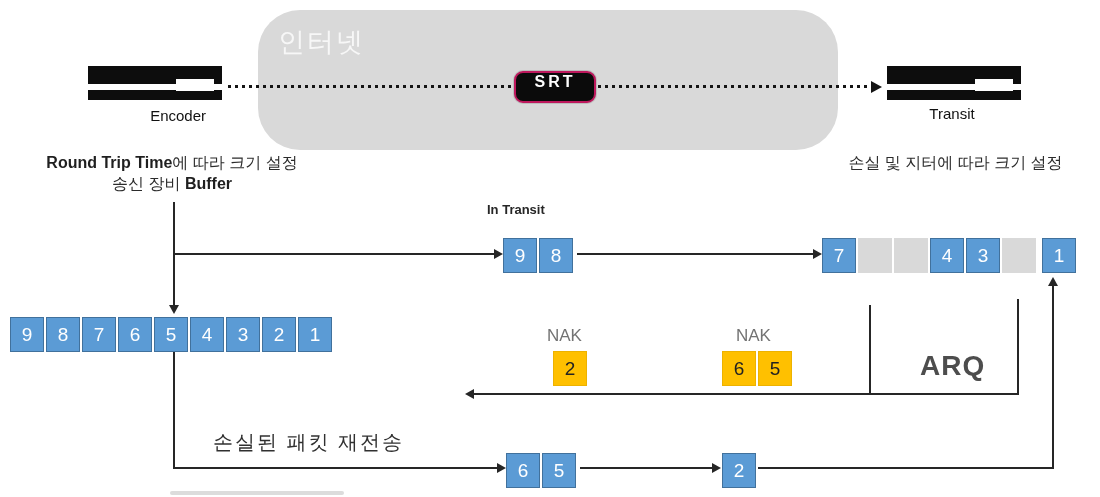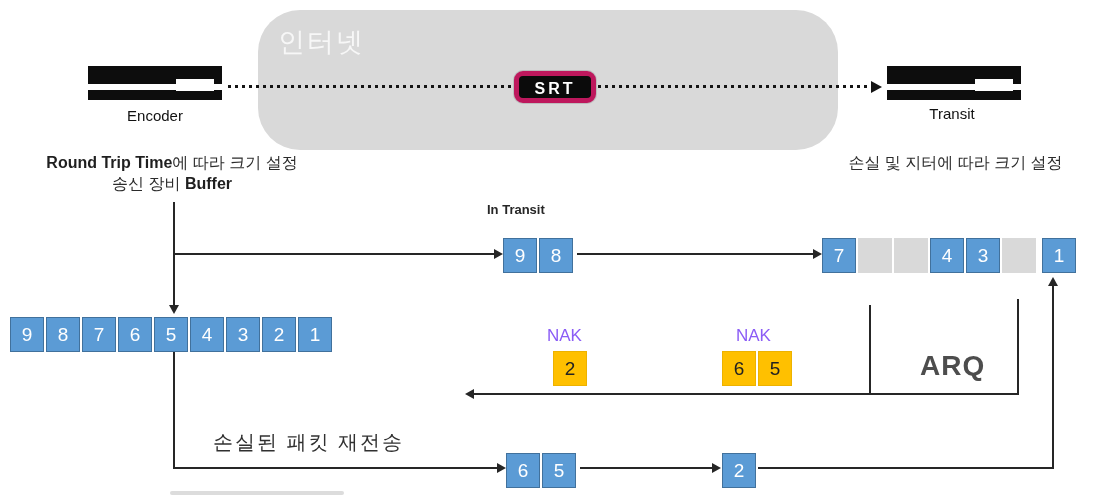--- a/index.html
+++ b/index.html
@@ -13,29 +13,29 @@
   .cloud-label{left:278px;top:24px;font-size:27px;letter-spacing:2px;color:#f7f7f7;font-weight:400;}
   
   .device{width:134px;height:35px;}
   .device .bar-top{position:absolute;left:0;top:0;width:134px;height:18px;background:#0d0d0d;}
   .device .bar-bottom{position:absolute;left:0;top:24px;width:134px;height:10px;background:#0d0d0d;}
   .device .notch{position:absolute;left:88px;top:13px;width:38px;height:12px;background:#ffffff;}
   .device-label{width:134px;text-align:center;font-size:15px;color:#111;}
   
   .dotted{height:3px;background:repeating-linear-gradient(90deg,#141414 0 3px,transparent 3px 7px);}
   
-  .srt{left:514px;top:71px;width:82px;height:32px;box-sizing:border-box;background:#0b0b0b;border:5px solid #be185d;
-       border-radius:9px;box-shadow:0 0 0 1px #bdbdbd;display:flex;align-items:flex-end;justify-content:center;}
+  .srt{left:514px;top:71px;width:82px;height:32px;box-sizing:border-box;background:#0b0b0b;border:2px solid #be185d;
+       border-radius:9px;box-shadow:0 0 0 1px #bdbdbd;display:flex;align-items:flex-start;justify-content:center;}
   .srt span{color:#fff;font-weight:800;font-size:16px;letter-spacing:3px;}
   
   .caption{text-align:center;font-size:16px;line-height:21px;color:#2b2b2b;}
   .caption b{font-weight:700;color:#1f1f1f;}
   
   .lbl-intransit{left:487px;top:202px;font-size:13px;font-weight:700;color:#262626;}
-  .lbl-nak{font-size:17px;color:#8b5cf6;}
+  .lbl-nak{font-size:17px;color:#737373;}
   .lbl-arq{left:920px;top:350px;font-size:28px;font-weight:700;color:#4d4d4d;letter-spacing:1px;}
   .lbl-retx{left:213px;top:429px;font-size:20px;color:#303030;letter-spacing:2px;}
   
   .prow{display:flex;gap:2px;z-index:2;}
   .cell{box-sizing:border-box;width:34px;height:35px;display:flex;align-items:center;justify-content:center;
         background:var(--packet-fill,#5b9bd5);border:1px solid var(--packet-border,#41719c);
         color:#fff;font-size:19px;}
   .cell.empty{background:var(--empty-slot,#d9d9d9);border-color:var(--empty-slot,#d9d9d9);}
   .receiver-row .cell:last-child{margin-left:4px;}
   .nak-row .cell{background:var(--nak-fill,#ffc000);border-color:#edb200;color:#222;}
@@ -55,21 +55,21 @@
 <div class="canvas">
 
   <div class="abs cloud"></div>
   <div class="abs cloud-label">인터넷</div>
 
   <div class="abs device" style="left:88px;top:66px;">
     <div class="bar-top"></div>
     <div class="bar-bottom"></div>
     <div class="notch"></div>
   </div>
-  <div class="abs device-label" style="left:88px;top:107px;">Encoder</div>
+  <div class="abs device-label" style="left:72px;top:107px;text-align:right;">Encoder</div>
 
   <div class="abs device" style="left:887px;top:66px;">
     <div class="bar-top"></div>
     <div class="bar-bottom"></div>
     <div class="notch"></div>
   </div>
   <div class="abs device-label" style="left:885px;top:105px;">Transit</div>
 
   <div class="abs dotted" style="left:228px;top:85px;width:286px;"></div>
   <div class="abs dotted" style="left:598px;top:85px;width:273px;"></div>

